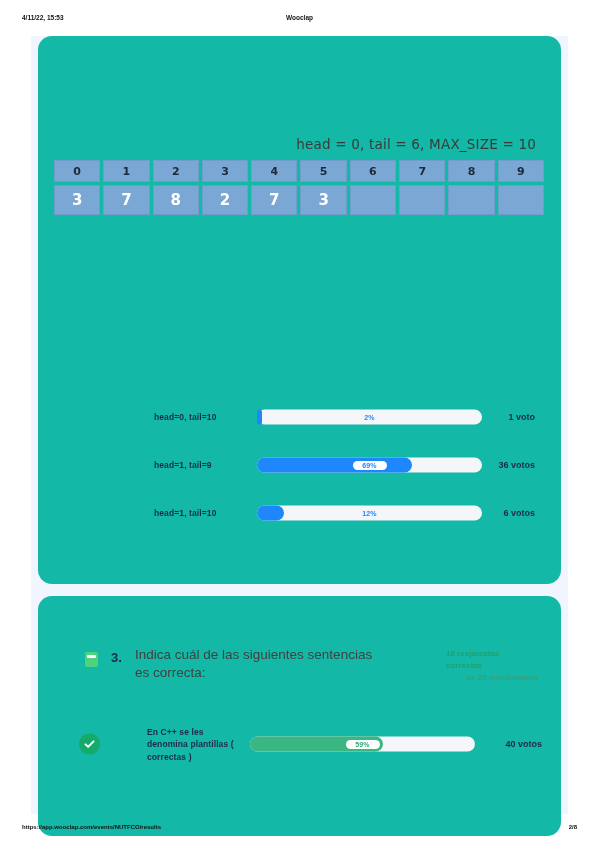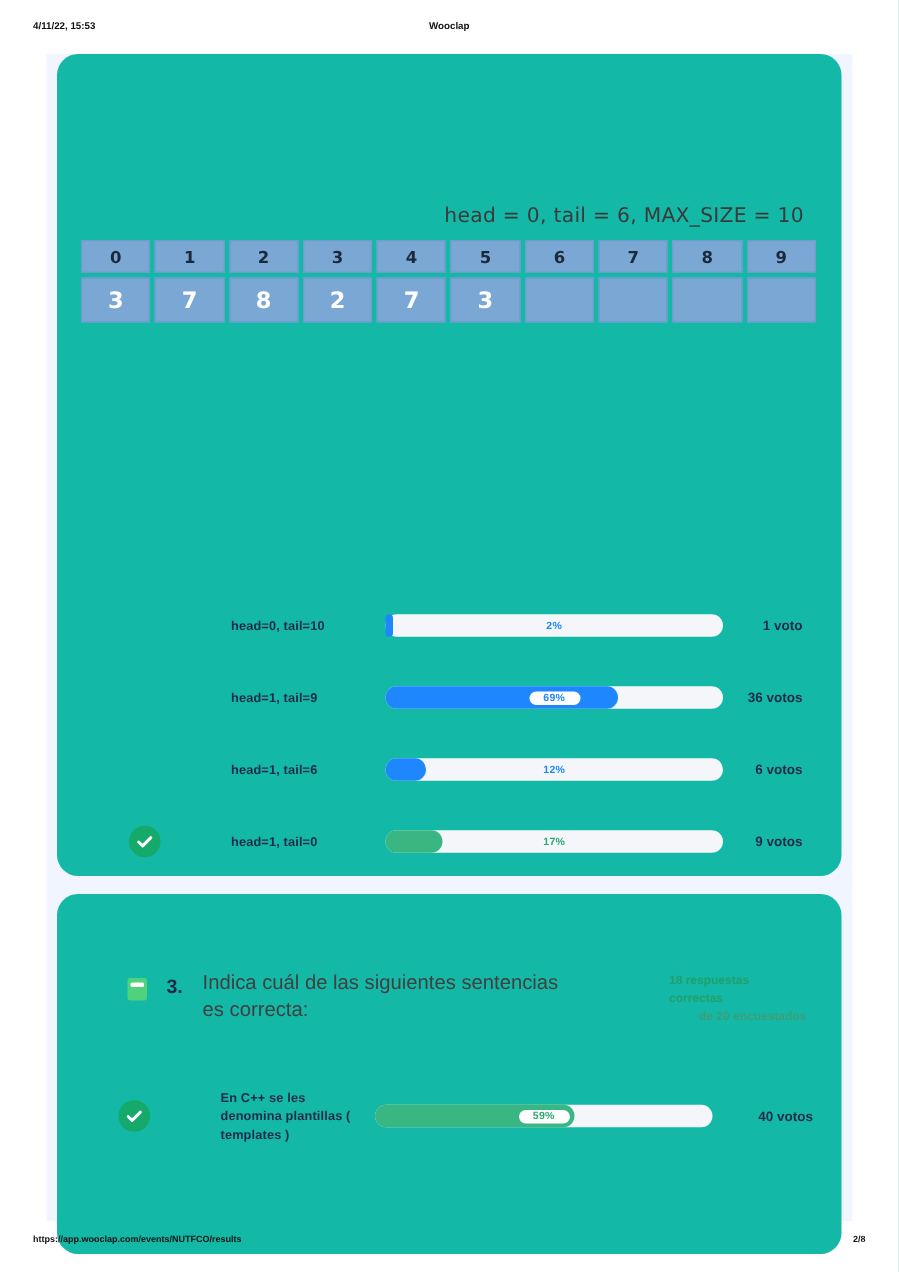--- a/index.html
+++ b/index.html
@@ -306,39 +306,26 @@
           </div>
           <div class="ans-row">
             <div class="ans-label">head=1, tail=9</div>
             <div class="ans-bar">
               <div class="ans-fill" style="background: rgb(31, 135, 253); width: 69%;"></div>
               <div class="ans-pct onfill">69%</div>
             </div>
             <div class="ans-votes">36 votos</div>
           </div>
           <div class="ans-row">
-            <div class="ans-label">head=1, tail=6</div>
+            <div class="ans-label">head=1, tail=10</div>
             <div class="ans-bar">
               <div class="ans-fill" style="background: rgb(31, 135, 253); width: 12%;"></div>
               <div class="ans-pct">12%</div>
             </div>
             <div class="ans-votes">6 votos</div>
-          </div>
-          <div class="ans-row">
-            <span class="ans-check">
-              <svg viewBox="0 0 16 16">
-                <path d="M3 8.4 L6.3 11.6 L13 4.8" fill="none" stroke="#fff" stroke-width="2.4" stroke-linecap="round" stroke-linejoin="round"></path>
-              </svg>
-            </span>
-            <div class="ans-label">head=1, tail=0</div>
-            <div class="ans-bar">
-              <div class="ans-fill" style="background: rgb(58, 182, 130); width: 17%;"></div>
-              <div class="ans-pct green">17%</div>
-            </div>
-            <div class="ans-votes">9 votos</div>
           </div>
         </div>
     </div>
 
     <div class="card" id="card-q3"></div>
 
     <div class="q-head">
       <span class="q-icon"></span>
       <span class="q-num">3.</span>
       <div class="q-title">Indica cuál de las siguientes sentencias es correcta:</div>
@@ -348,21 +335,21 @@
       </div>
     </div>
 
     <div class="answers" id="answers-q3">
         <div class="ans-row tall">
           <span class="ans-check">
             <svg viewBox="0 0 16 16">
               <path d="M3 8.4 L6.3 11.6 L13 4.8" fill="none" stroke="#fff" stroke-width="2.4" stroke-linecap="round" stroke-linejoin="round"></path>
             </svg>
           </span>
-          <div class="ans-label">En C++ se les denomina plantillas ( templates )</div>
+          <div class="ans-label">En C++ se les denomina plantillas ( correctas )</div>
           <div class="ans-bar">
             <div class="ans-fill" style="background: rgb(58, 182, 130); width: 59%;"></div>
             <div class="ans-pct onfill green">59%</div>
           </div>
           <div class="ans-votes">40 votos</div>
         </div>
       </div>
 
   </div>
 

